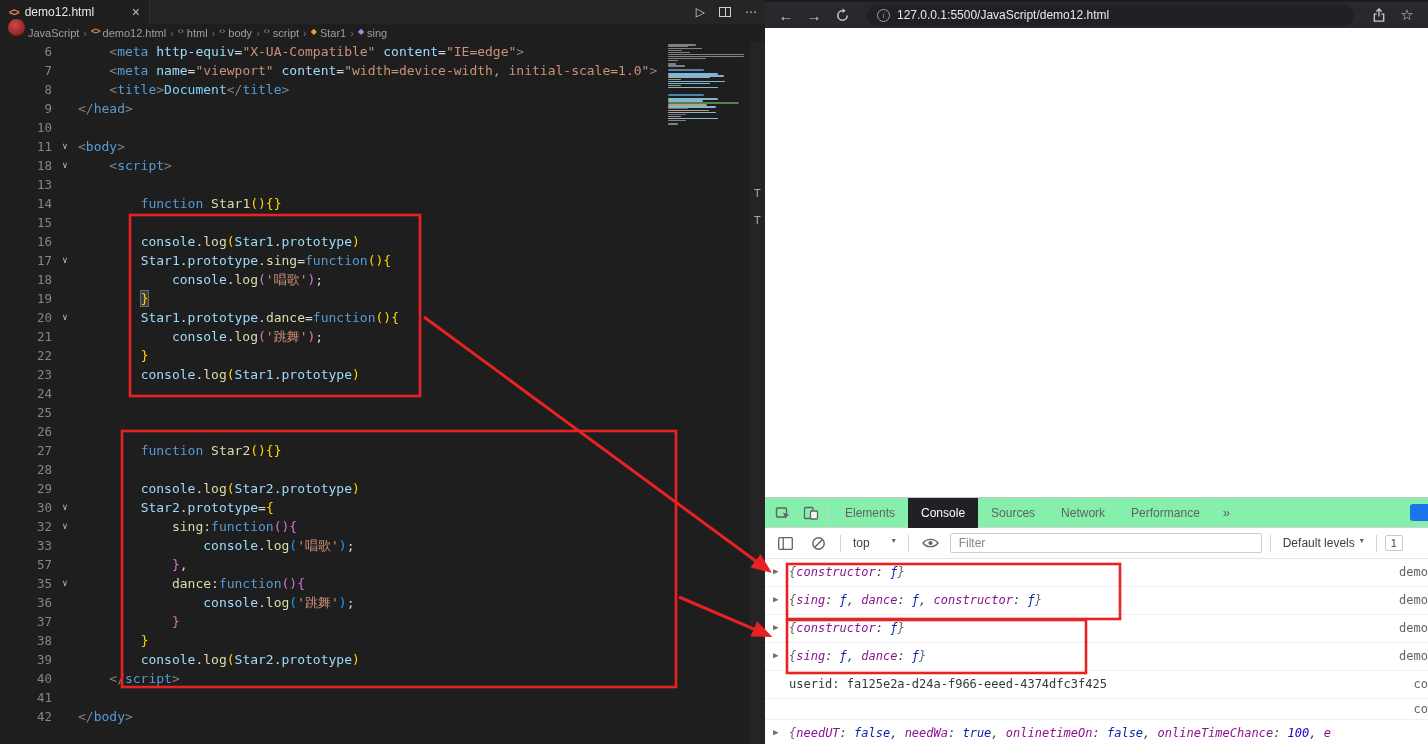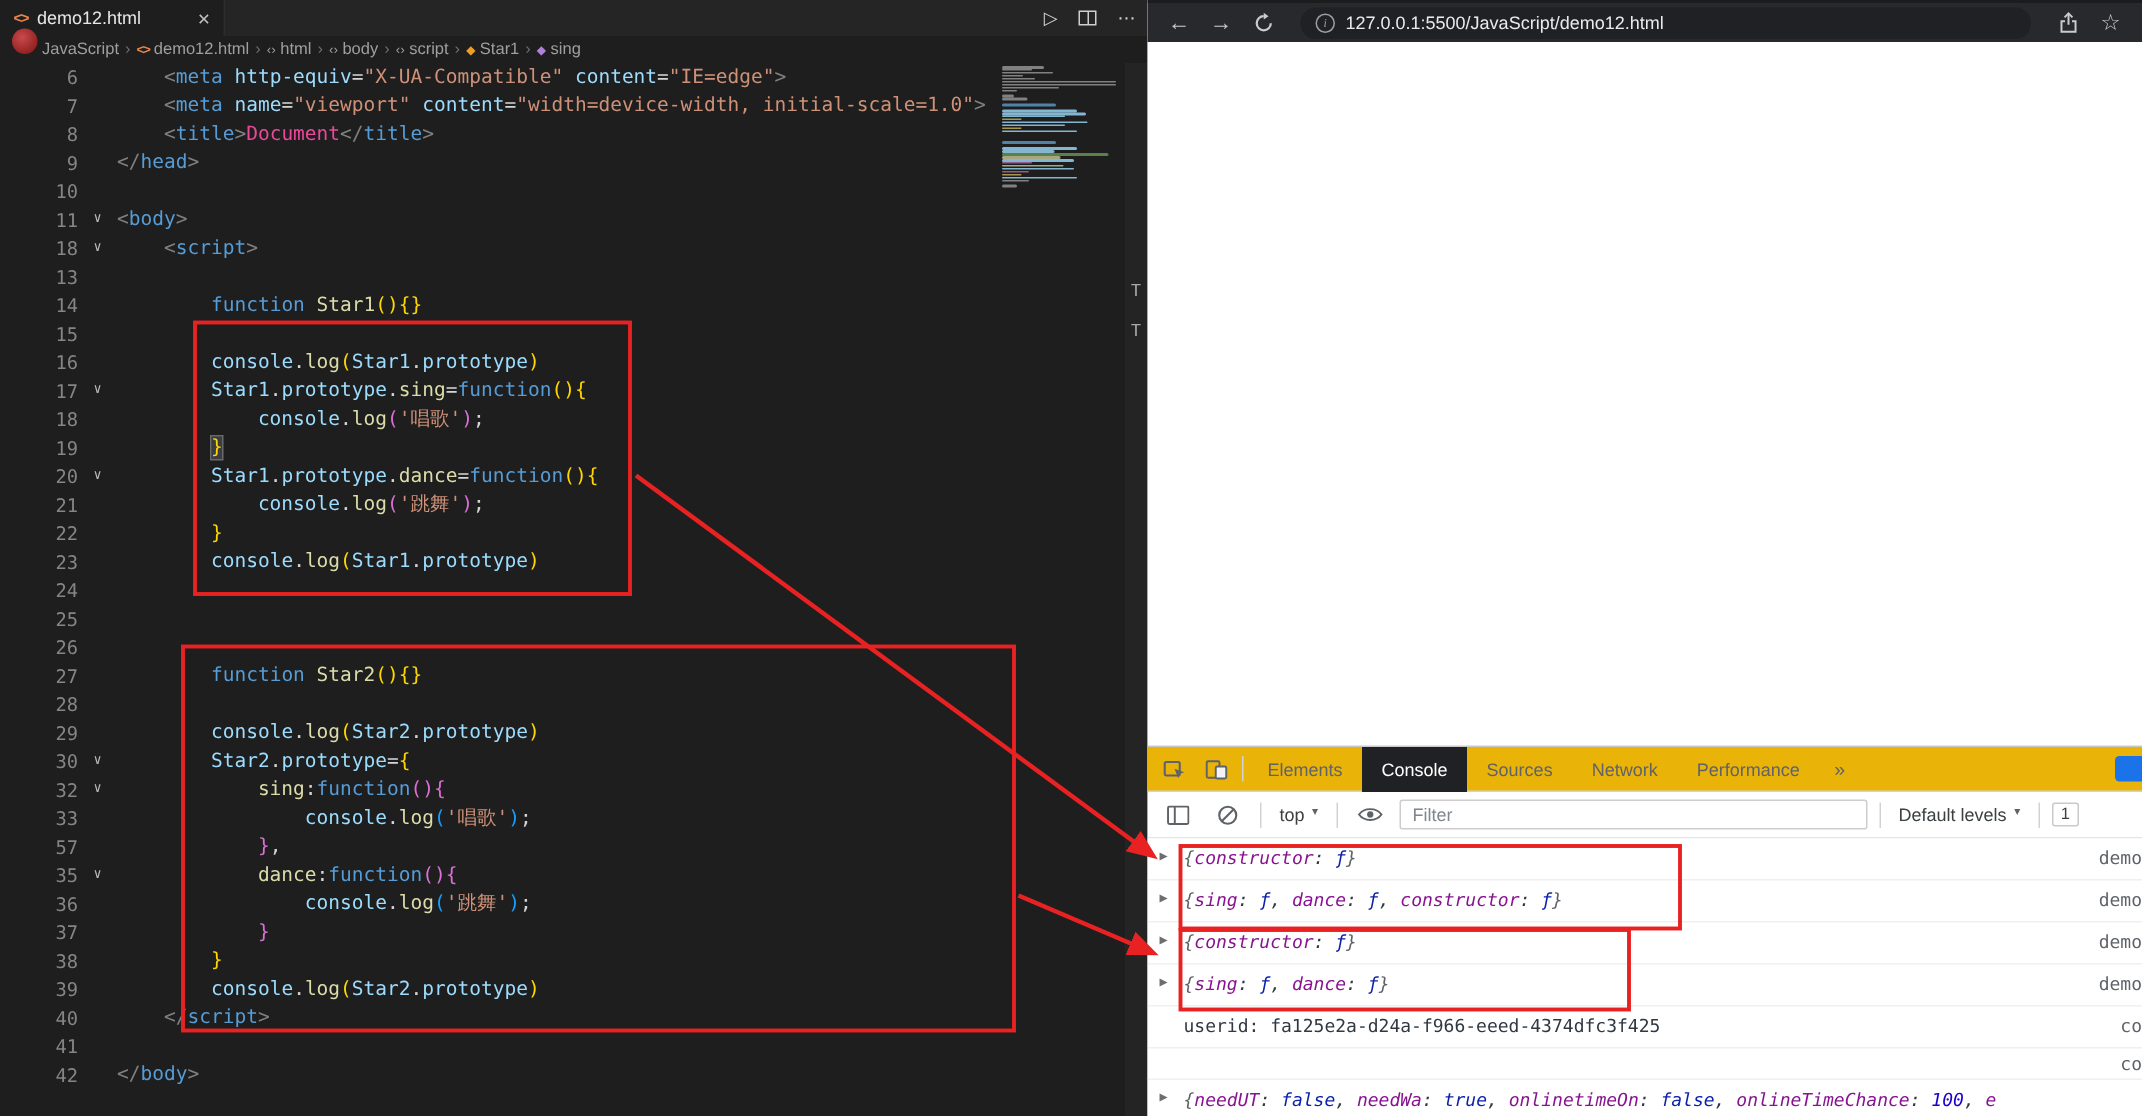--- a/index.html
+++ b/index.html
@@ -12,66 +12,66 @@
   .vs-tabbar{height:24px;background:#252526;display:flex;align-items:stretch;font-size:12px;position:relative}
   .vs-tab{display:flex;align-items:center;gap:6px;padding:0 9px;background:#1e1e1e;width:150px;border-right:1px solid #2d2d2d}
   .tab-icon{color:#e8884f;font-size:10px;font-weight:bold;letter-spacing:-1px}
   .tab-title{color:#e7e7e7}
   .tab-close{color:#c0c0c0;margin-left:auto;font-size:14px;line-height:14px}
   .tab-actions{position:absolute;right:8px;top:0;height:24px;display:flex;align-items:center;gap:14px;color:#d0d0d0;font-size:12px}
   .ic-split{width:12px;height:10px;border:1.2px solid #cfcfcf;position:relative;display:inline-block}
   .ic-split::after{content:"";position:absolute;left:4.6px;top:0;bottom:0;width:1.2px;background:#cfcfcf}
   .vs-breadcrumb{height:18px;display:flex;align-items:center;padding-left:28px;font-size:11px;color:#9f9f9f;background:#1e1e1e;white-space:nowrap}
   .bc-sep{color:#6f6f6f;margin:0 4px;font-size:11px}
-  .bc-item{display:flex;align-items:center;gap:3px}
+  .bc-item{display:flex;gap:3px}
   .bc-ic{font-size:9px;line-height:9px}
   .ic-html_file{color:#e8884f;font-weight:bold;letter-spacing:-1px}
   .ic-symbol_element{color:#9d9d9d}
   .ic-symbol_class{color:#ee9d28;font-size:8px}
   .ic-symbol_method{color:#b180d7;font-size:8px}
   .rec-dot{position:absolute;left:8px;top:19px;width:17px;height:17px;border-radius:50%;
     background:radial-gradient(circle at 40% 35%, #c94a4a, #7e1212);z-index:40}
 
   .editor{position:absolute;top:42px;bottom:0;left:0;width:765px;font-family:"DejaVu Sans Mono",monospace;font-size:13px;overflow:hidden}
   .line{height:19px;line-height:19px;display:flex;white-space:pre}
   .gnum{width:54px;flex:none;text-align:right;color:#858585;font-size:12.5px;padding-right:2px}
   .gfold{width:22px;flex:none;text-align:center;color:#bcbcbc;font-size:9px}
   .lc{white-space:pre;padding-left:2px}
   .tk-tagp{color:#808080}.tk-tag{color:#569cd6}.tk-attr{color:#9cdcfe}.tk-str{color:#ce9178}
   .tk-kw{color:#569cd6}.tk-fn{color:#dcdcaa}.tk-var{color:#9cdcfe}.tk-prop{color:#9cdcfe}
-  .tk-punc{color:#d4d4d4}.tk-txt{color:#ec4899}
+  .tk-punc{color:#d4d4d4}.tk-txt{color:#7dd3fc}
   .tk-b1{color:#ffd700}.tk-b2{color:#da70d6}.tk-b3{color:#179fff}
   .tk-cmt{color:#6a9955}.tk-cmt2{color:#6a9955;opacity:.85}
   .tk-bm{color:#ffd700;background:#3a3d41;outline:1px solid #6a6a6a}
 
   .minimap{position:absolute;left:668px;top:2px;width:80px}
   .mm-bar{height:1.5px;margin-bottom:0.45px;border-radius:1px;opacity:.8}
   .vs-scroll{position:absolute;top:0;right:0;width:15px;bottom:0;background:rgba(121,121,121,.08)}
   .scroll-mark{position:absolute;left:4px;color:#a8a8a8;font-size:11px;font-family:"DejaVu Sans Mono",monospace}
 
   
   .chrome{flex:1;display:flex;flex-direction:column;background:#fff;overflow:hidden;position:relative}
   .cr-nav{height:28px;background:#28292c;border-top:2px solid #1b1c1e;display:flex;align-items:center;padding:0 10px;gap:6px;flex:none}
   .nav-btn{width:22px;height:22px;display:flex;align-items:center;justify-content:center;color:#c9cbcf;font-size:15px;flex:none}
   .url-pill{flex:1;height:21px;background:#202124;border-radius:11px;display:flex;align-items:center;padding:0 10px;gap:7px;margin:0 8px;min-width:0}
   .info-ic{width:13px;height:13px;border:1.3px solid #9aa0a6;border-radius:50%;color:#9aa0a6;font-size:8px;display:flex;align-items:center;justify-content:center;font-style:italic;flex:none;font-family:"Liberation Serif",serif}
   .url-text{color:#e8eaed;font-size:12px;white-space:nowrap;overflow:hidden}
   .page{flex:1;background:#fff}
 
   .devtools{height:247px;flex:none;border-top:1px solid #c9c9c9;background:#fff;display:flex;flex-direction:column}
-  .dt-tabbar{height:30px;background:#eab308;display:flex;align-items:center;flex:none;border-bottom:1px solid #d0d3d6;position:relative;padding-left:4px}
+  .dt-tabbar{height:30px;background:#86efac;display:flex;align-items:center;flex:none;border-bottom:1px solid #d0d3d6;position:relative;padding-left:4px}
   .dt-iconbtn{width:28px;height:28px;display:flex;align-items:center;justify-content:center;flex:none}
   .dt-sep{width:1px;height:17px;background:#d0d3d6;margin:0 3px;flex:none}
   .dt-tabs{display:flex;align-items:stretch;height:30px}
   .dt-tab{padding:0 13px;line-height:30px;font-size:12px;color:#5f6368;white-space:nowrap}
   .dt-tab.active{background:#202124;color:#fff}
   .dt-more{color:#5f6368;padding:0 10px;font-size:13px}
   .dt-feedback{position:absolute;right:-6px;top:6px;width:24px;height:17px;background:#1a73e8;border-radius:3px}
   .dt-toolbar{height:31px;display:flex;align-items:center;padding:0 6px;gap:5px;border-bottom:1px solid #e5e5e5;flex:none}
-  .ctx-select{font-size:12px;color:#3c4043;display:flex;gap:5px;align-items:flex-start;padding:0 4px}
+  .ctx-select{font-size:12px;color:#3c4043;display:flex;gap:22px;align-items:flex-start;padding:0 4px}
   .dd{font-size:8px;color:#5f6368}
   .filter-input{width:312px;height:20px;border:1px solid #cdcdcd;border-radius:2px;font-size:12px;padding:0 8px;color:#333;font-family:"Liberation Sans",sans-serif;outline:none}
   .filter-input::placeholder{color:#80868b}
   .levels{font-size:12px;color:#3c4043;display:flex;gap:5px;align-items:flex-start;padding:0 4px}
   .badge-1{border:1px solid #cacaca;border-radius:2px;padding:1px 5px;font-size:11px;color:#3c4043;flex:none}
 
   .console{flex:1;overflow:hidden;font-family:"DejaVu Sans Mono",monospace;font-size:12px;background:#fff}
   .c-row{display:flex;align-items:flex-start;border-bottom:1px solid #f0f0f0;padding:5px 0 5px 8px;min-height:28px}
   .c-row.small{min-height:18px;padding-top:2px;padding-bottom:2px}
   .c-arrow{width:16px;flex:none;color:#6e6e6e;font-size:9px;padding-top:2px}

